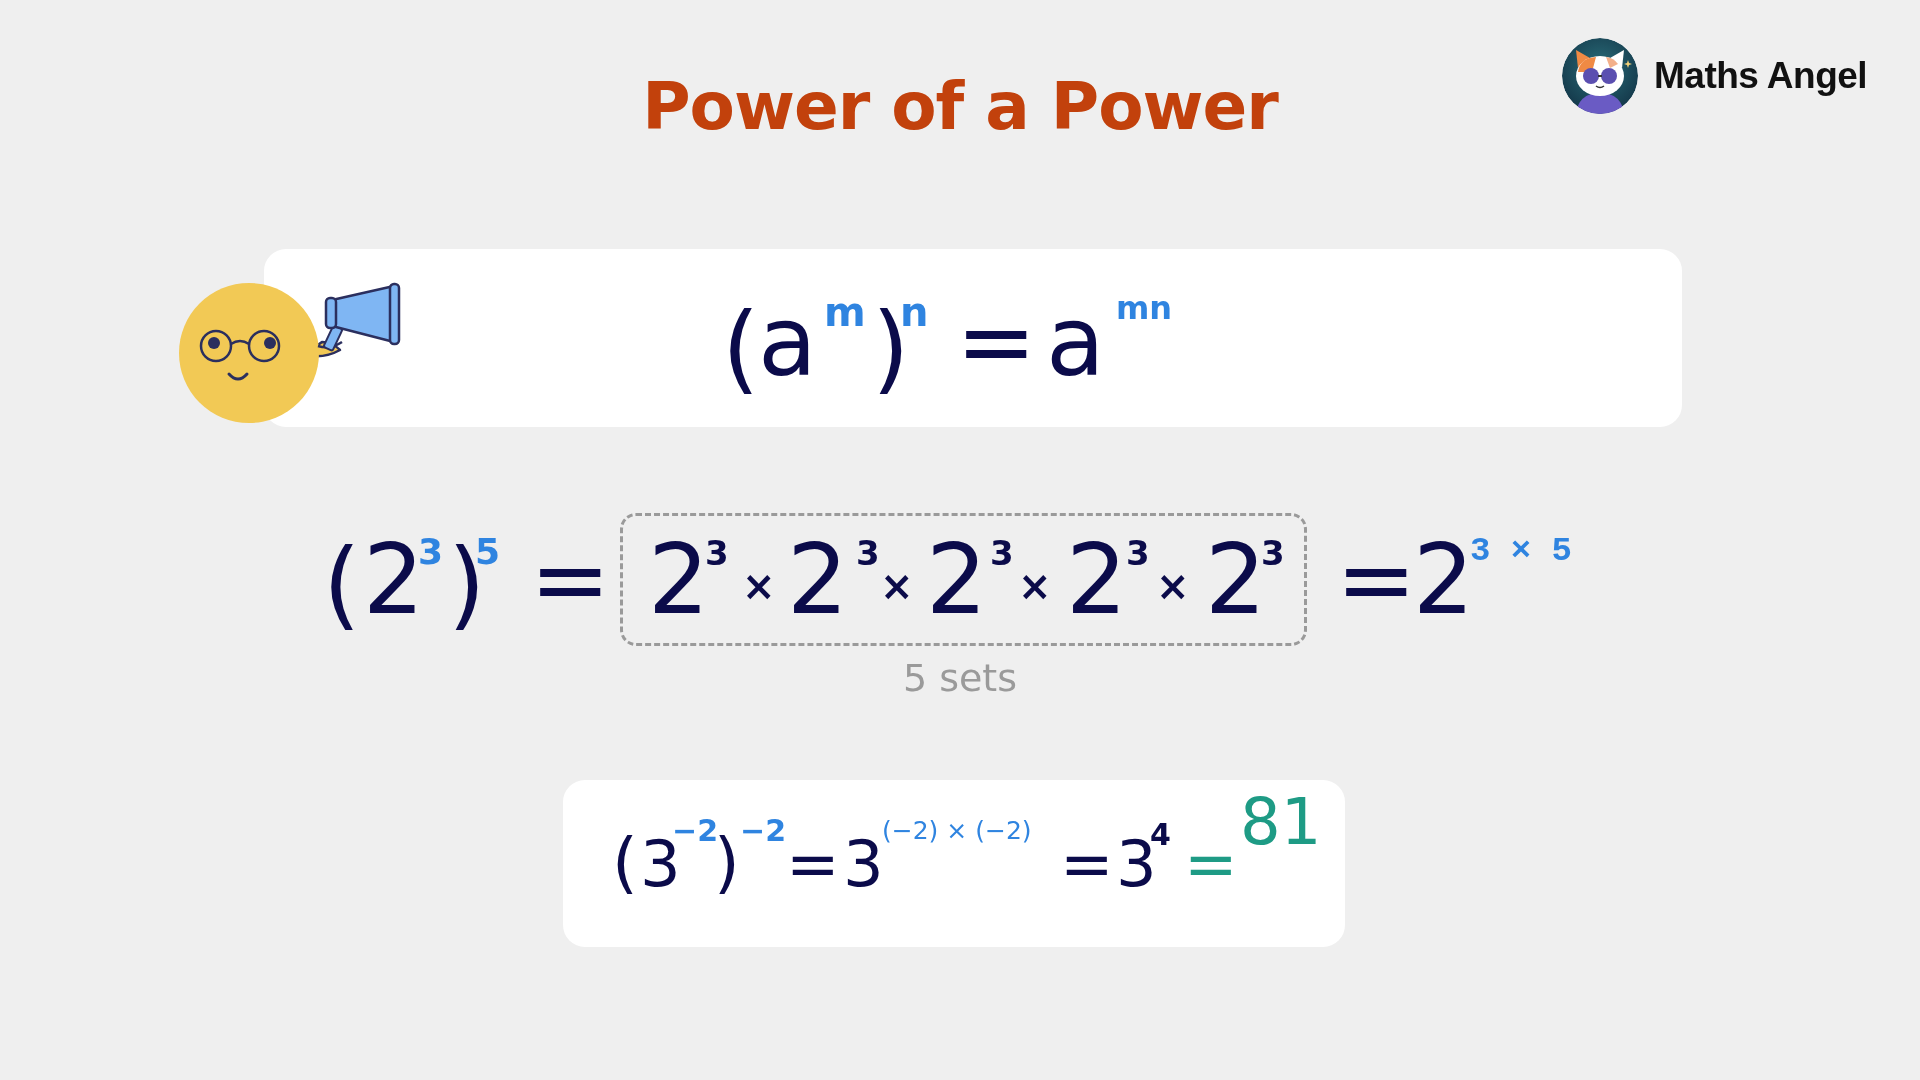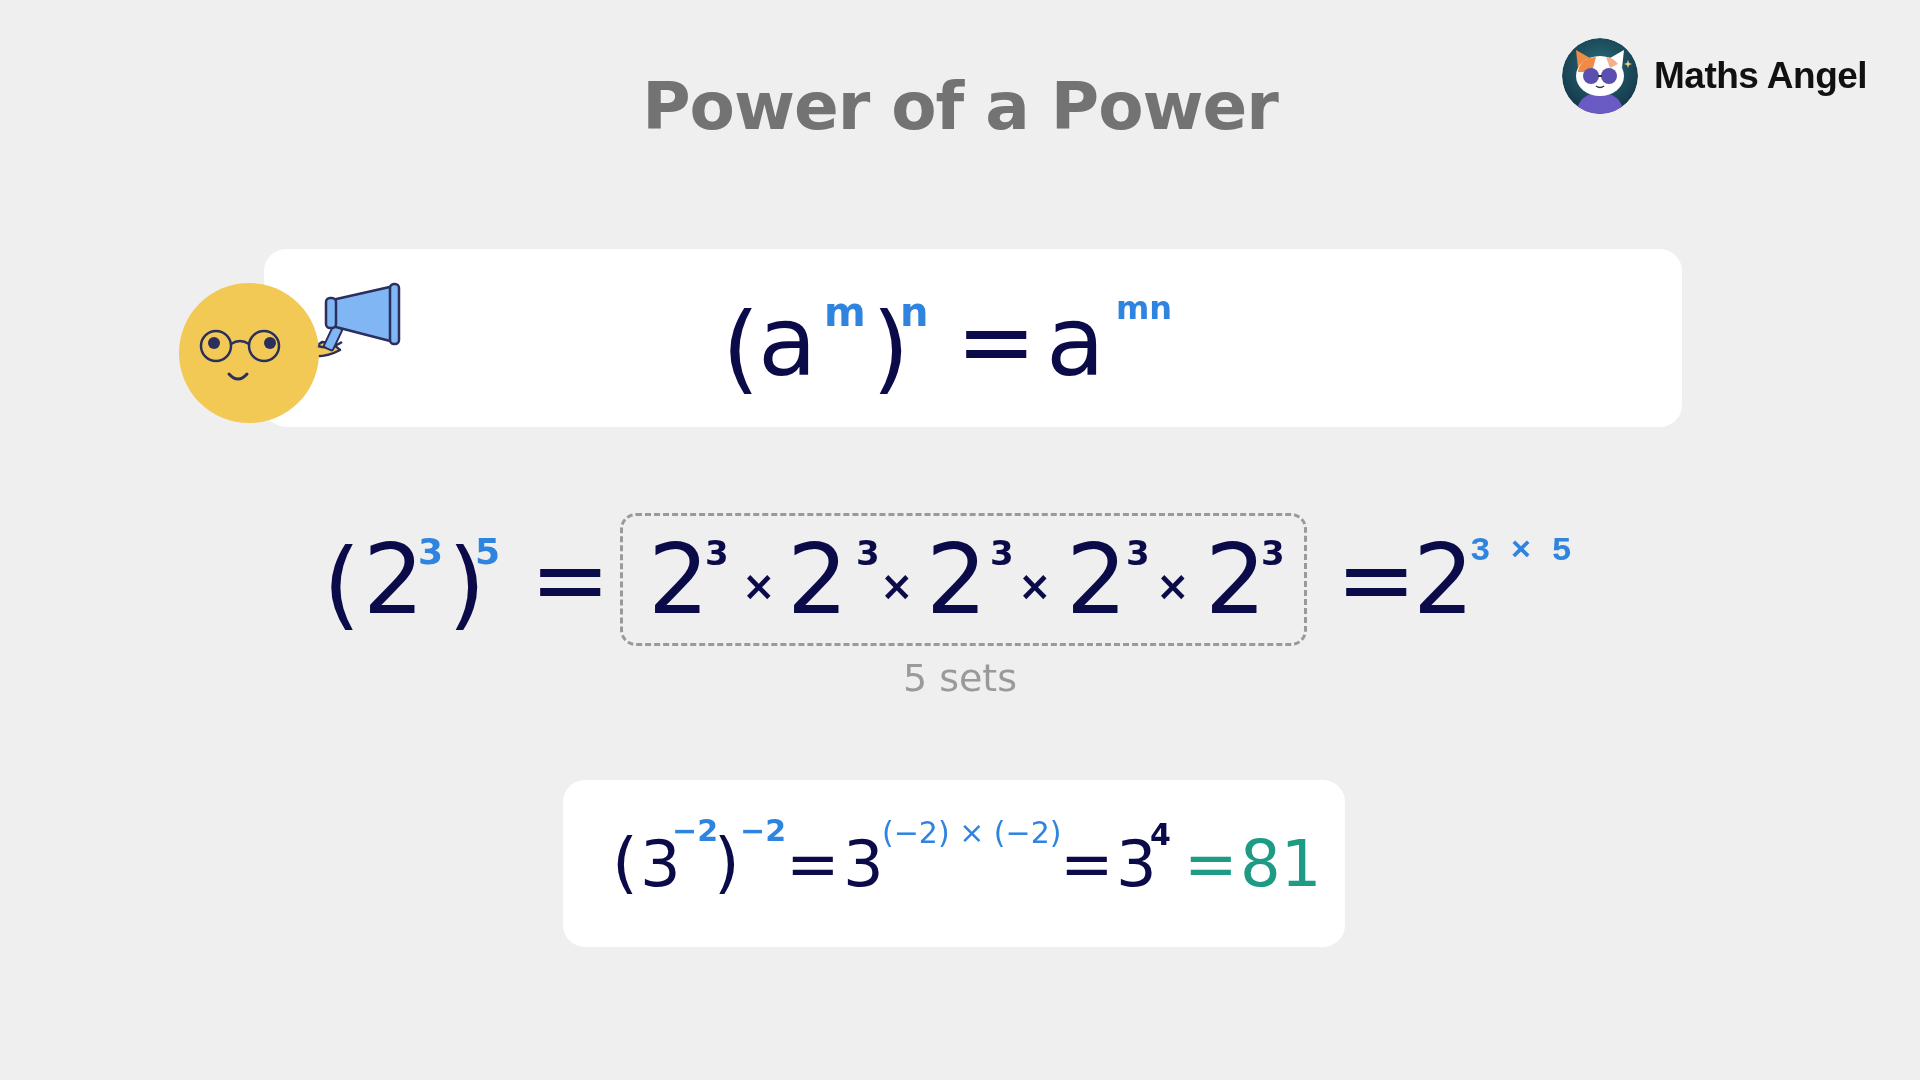--- a/index.html
+++ b/index.html
@@ -12,21 +12,21 @@
   .abs { position: absolute; }
 
   
   .brand { left: 1562px; top: 38px; height: 76px; display: flex; align-items: center; gap: 16px; font-weight: bold; }
   .brand-avatar { width: 76px; height: 76px; border-radius: 50%; overflow: hidden; }
   .brand-name { font-size: 37px; color: #111; letter-spacing: -0.5px; font-family: "Liberation Sans", sans-serif; }
 
   
   .title {
     left: 0; width: 1920px; top: 68px; text-align: center;
-    font-size: 66px; font-weight: bold; color: #737373;
+    font-size: 66px; font-weight: bold; color: #c2410c;
     font-family: "DejaVu Sans", sans-serif; letter-spacing: -1px;
   }
 
   
   .panel { background: #ffffff; border-radius: 22px; }
   .rule-panel { left: 264px; top: 249px; width: 1418px; height: 178px; }
   .ex2-panel { left: 563px; top: 780px; width: 782px; height: 167px; }
 
   .mascot { left: 172px; top: 280px; width: 240px; height: 150px; }
 
@@ -150,19 +150,19 @@
 
 <div class="abs panel ex2-panel"></div>
 <div>
   <span class="m" style="left:612px; top:830px; font-size:66px;">(</span>
   <span class="m" style="left:640px; top:832px; font-size:64px;">3</span>
   <span class="m sup-blue" style="left:672px; top:816px; font-size:30px;">−2</span>
   <span class="m" style="left:714px; top:830px; font-size:66px;">)</span>
   <span class="m sup-blue" style="left:740px; top:816px; font-size:30px;">−2</span>
   <span class="m" style="left:786px; top:832px; font-size:64px;">=</span>
   <span class="m" style="left:843px; top:832px; font-size:64px;">3</span>
-  <span class="m sup-blue" style="left:882px; top:818px; font-size:30px; font-weight:normal;">(−2) × (−2)</span>
+  <span class="m sup-blue" style="left:882px; top:818px; font-size:25px; font-weight:normal;">(−2) × (−2)</span>
   <span class="m" style="left:1060px; top:832px; font-size:64px;">=</span>
   <span class="m" style="left:1116px; top:832px; font-size:64px;">3</span>
   <span class="m sup-dark" style="left:1150px; top:820px; font-size:30px;">4</span>
   <span class="m teal" style="left:1184px; top:832px; font-size:64px;">=</span>
-  <span class="m teal" style="left:1240px; top:832px; font-size:64px;">81</span>
+  <span class="m teal" style="left:1240px; top:790px; font-size:64px;">81</span>
 </div>
 
 </body></html>

